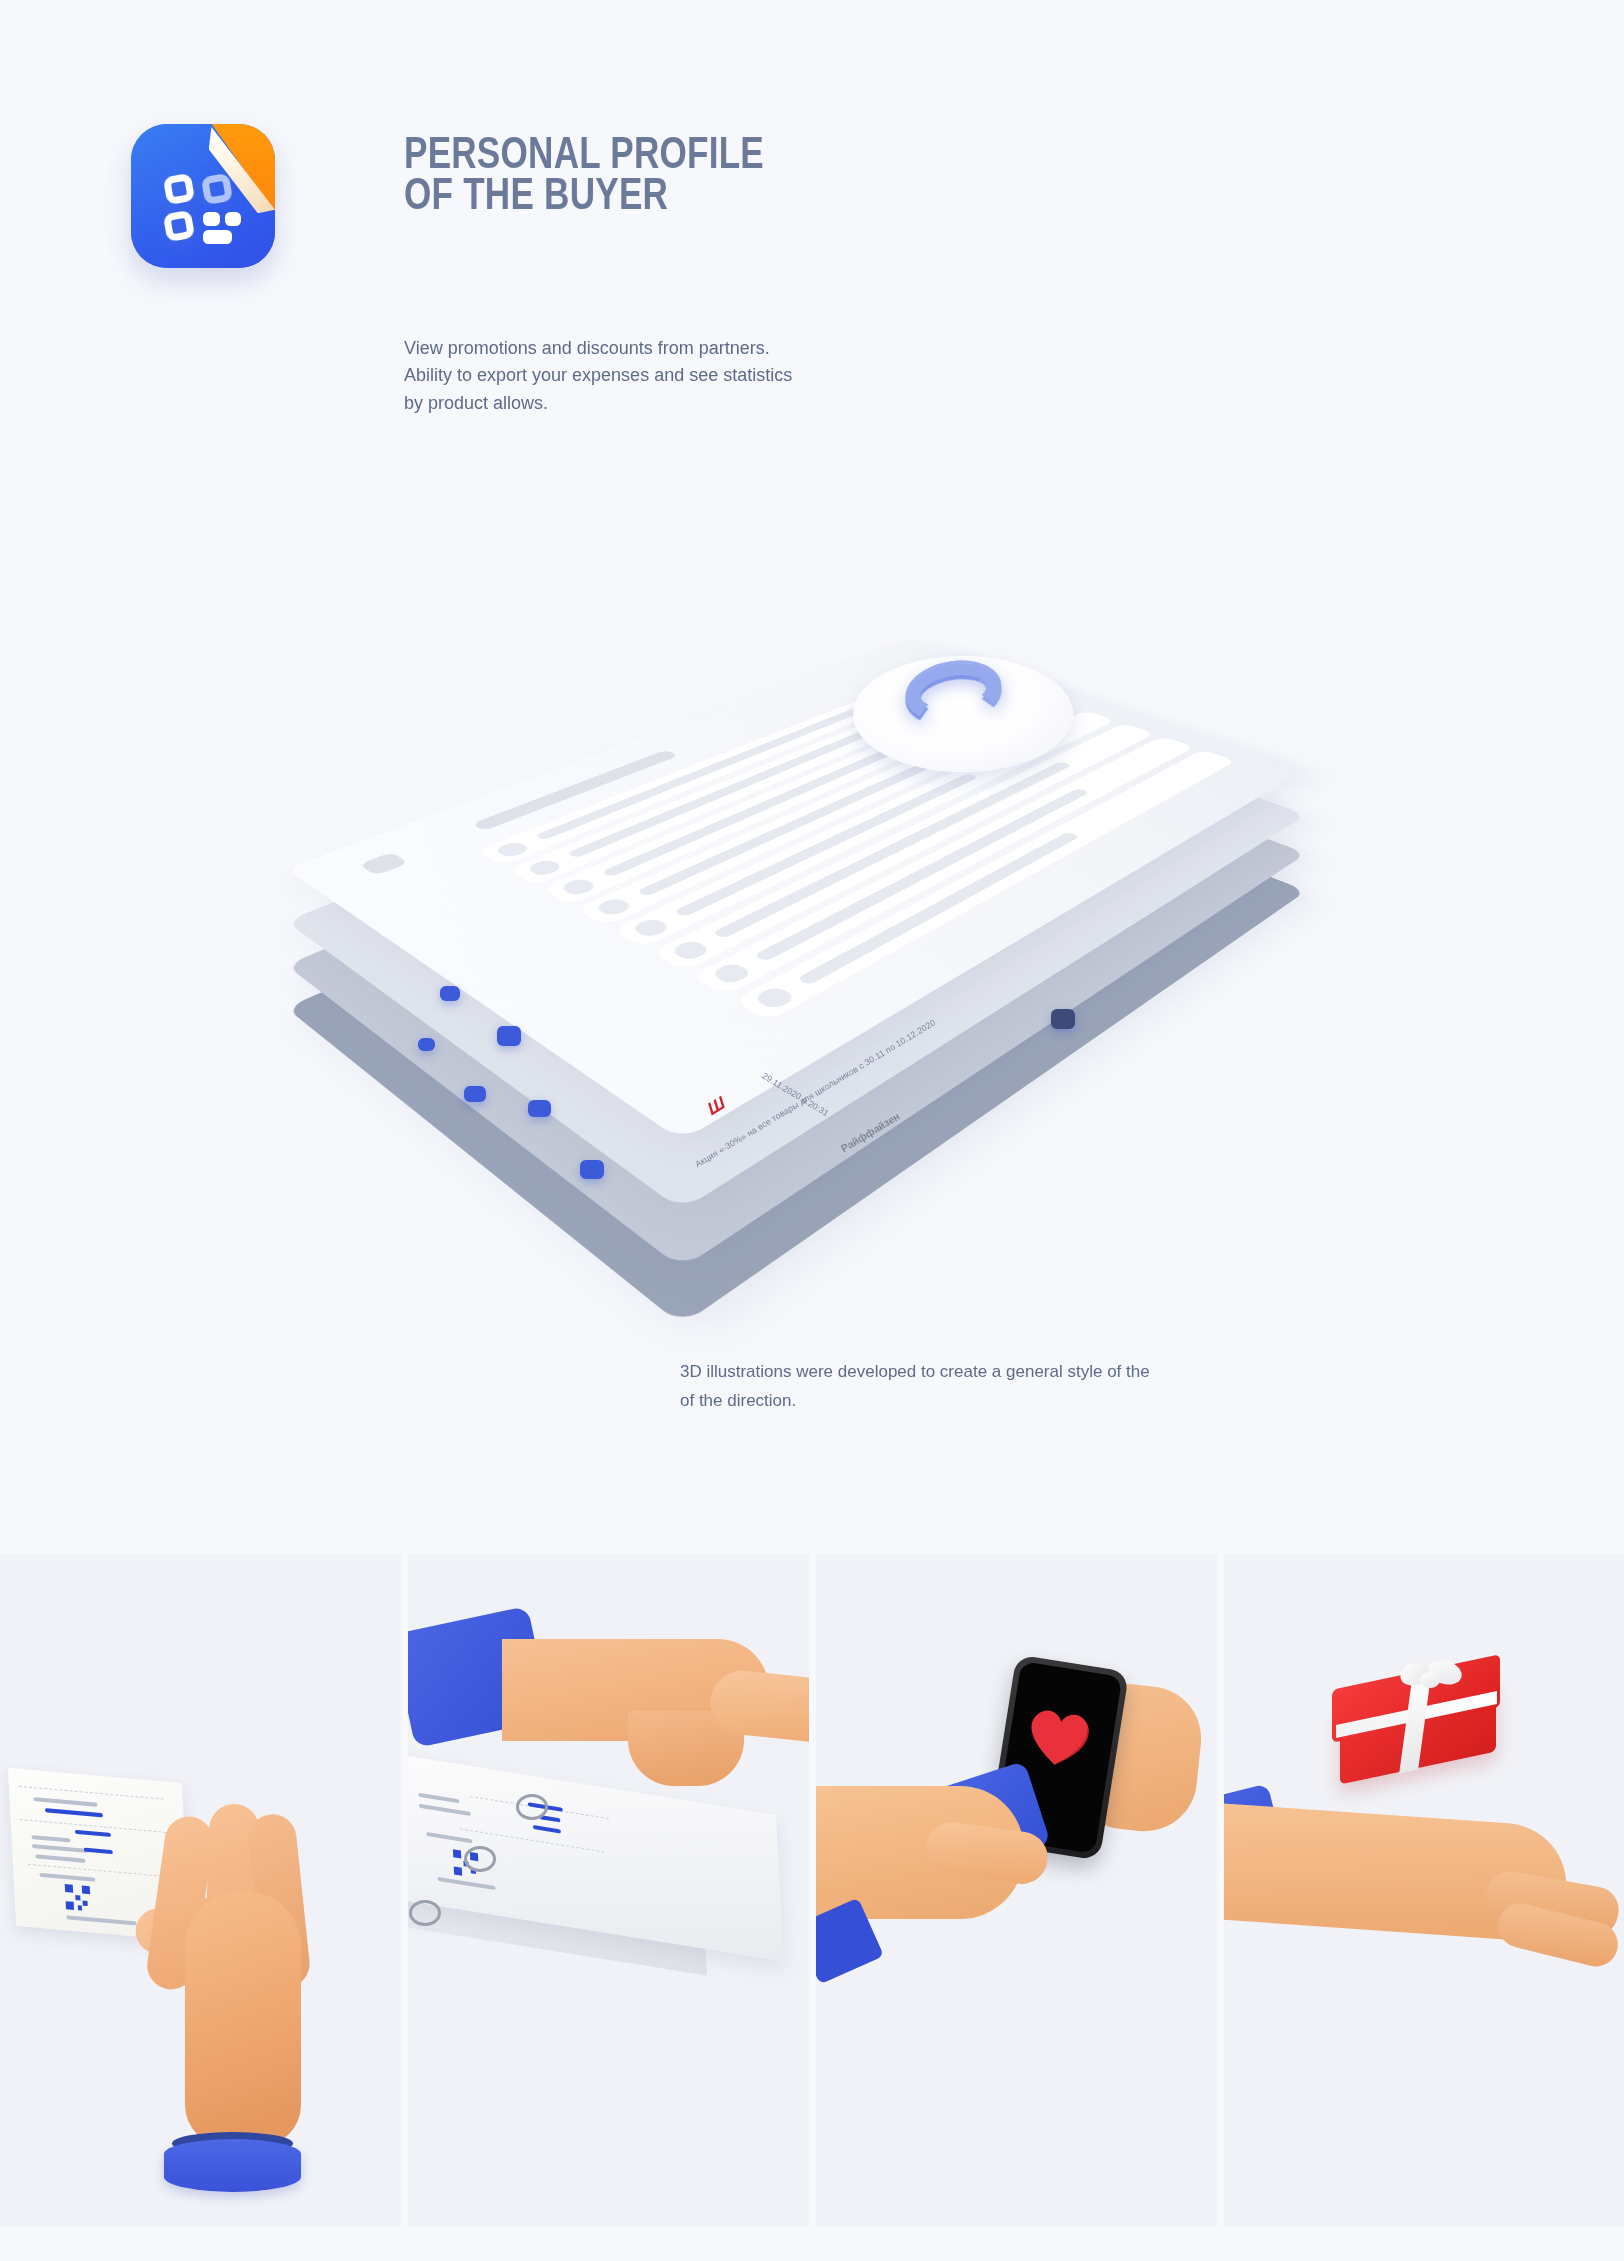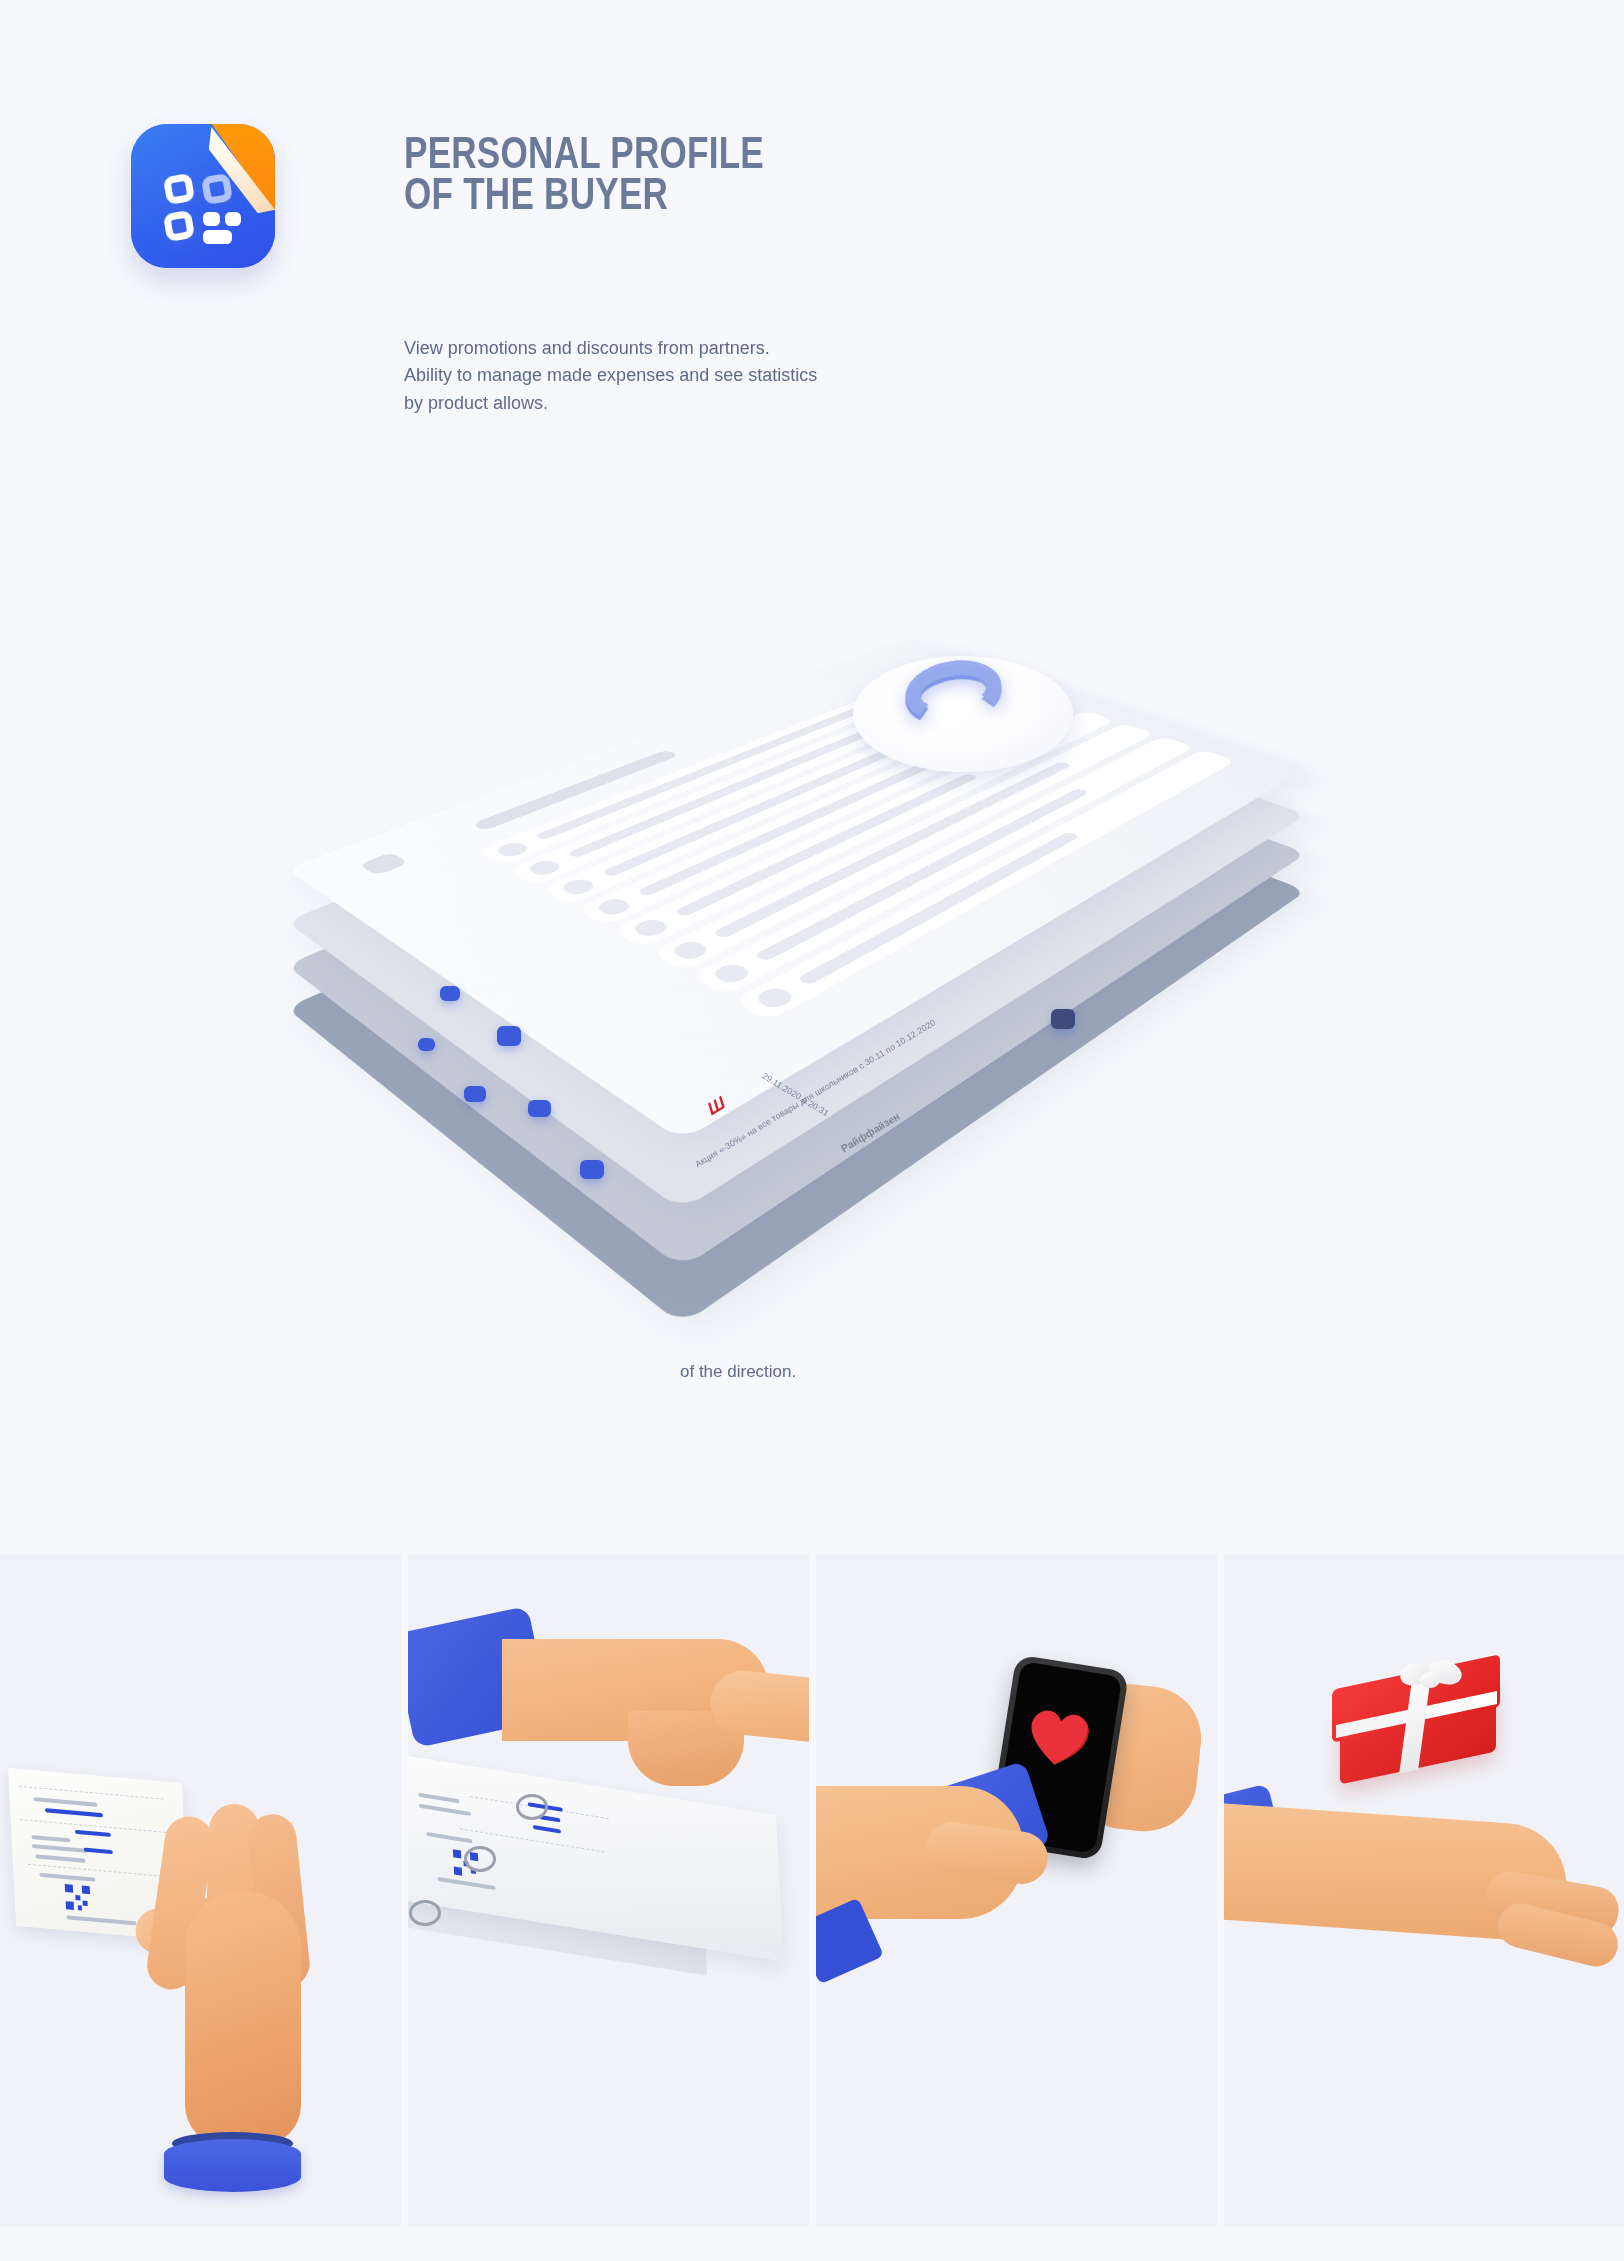--- a/index.html
+++ b/index.html
@@ -273,21 +273,21 @@
     </div>
 
     <div class="title">
       <div>PERSONAL PROFILE</div>
       <div>OF THE BUYER</div>
     </div>
 
     <div class="intro">
       <p>
         <span>View promotions and discounts from partners.</span><br>
-        <span>Ability to manage made expenses and see statistics</span><br>
+        <span>Ability to export your expenses and see statistics</span><br>
         <span>by product allows.</span>
       </p>
     </div>
   </div>
 
   <div class="illus">
     <div class="stack">
 
       <div class="card c4">
         <div class="card-inner"></div>
@@ -350,20 +350,21 @@
 
       <div class="disc"></div>
       <div class="ring-wrap">
         <div class="ring"></div>
         <div class="ring-top"></div>
       </div>
     </div>
   </div>
 
   <div class="caption">
+    <div>3D illustrations were developed to create a general style of the</div>
     <div>of the direction.</div>
   </div>
 
   <div class="thumbs">
 
     <div class="thumb">
       <div class="receipt">
         <span class="dash" style="left:10.4px;top:17.4px;width:145px;"></span>
         <span class="rl" style="left:24.4px;top:27px;width:64px;"></span>
         <span class="rl b" style="left:35px;top:37px;width:58px;"></span>

